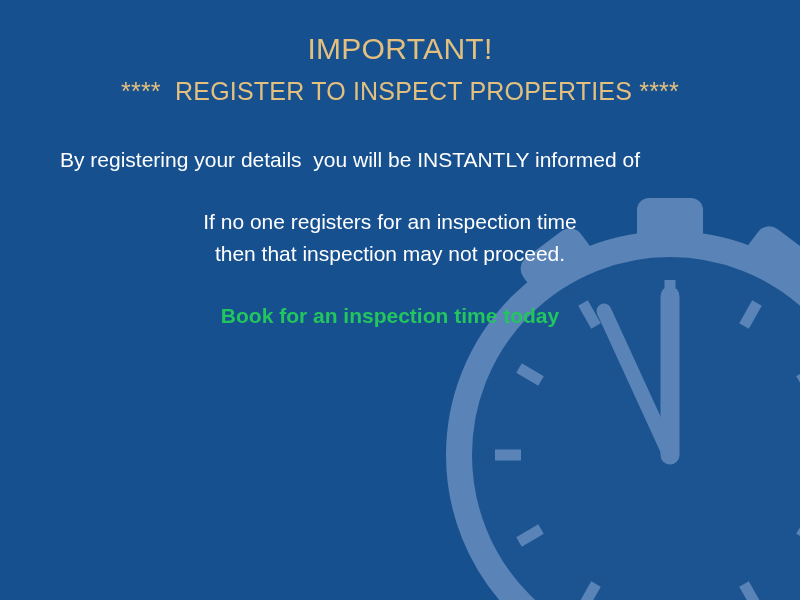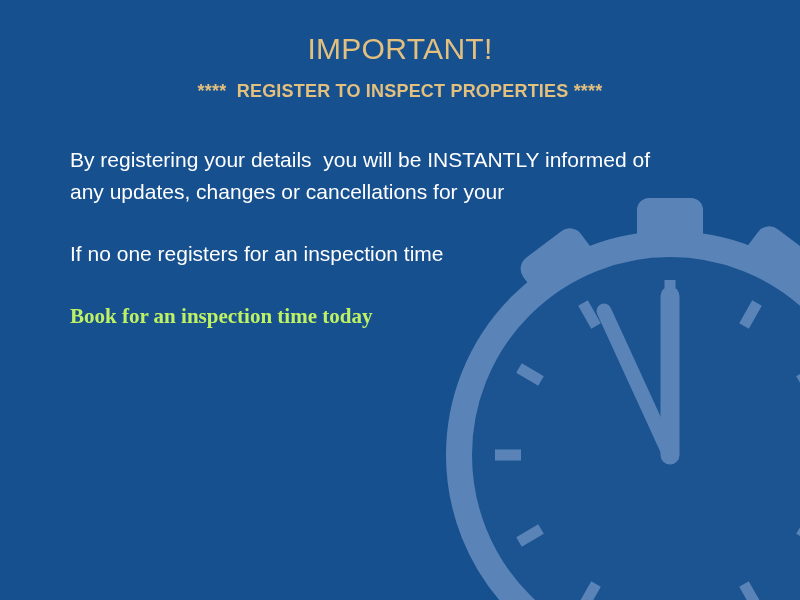--- a/index.html
+++ b/index.html
@@ -40,52 +40,52 @@
     color: #e3c07e;
     font-size: 30px;
     font-weight: 400;
     letter-spacing: 0.3px;
     line-height: 38px;
     white-space: pre;
   }
   #title-register {
     margin-top: 6px;
     color: #e3c07e;
-    font-size: 18px;
-    font-weight: 700;
+    font-size: 25px;
+    font-weight: 400;
     letter-spacing: 0.2px;
     line-height: 34px;
     white-space: pre;
   }
 
   
   #body-copy {
     position: absolute;
-    left: 70px;
+    left: 60px;
     top: 144px;
     width: 660px;
     z-index: 3;
   }
   .para {
     margin: 0;
   }
   .para + .para {
     margin-top: 30px;
+    text-align: center;
   }
   .line {
     color: #ffffff;
     font-size: 21px;
     font-weight: 400;
     line-height: 32px;
     white-space: pre;
   }
   .line.gold {
-    color: #bef264;
+    color: #22c55e;
     font-weight: 700;
-    font-family: Liberation Serif, serif;
   }
 </style>
 </head>
 <body>
 
 <div id="slide">
 
   <svg id="clock-watermark" viewBox="0 0 800 600">
     <defs>
       <clipPath id="slide-clip">
@@ -128,25 +128,25 @@
 
   <div id="heading-block">
     <div id="title-important">IMPORTANT!</div>
     <div id="title-register">****  REGISTER TO INSPECT PROPERTIES ****</div>
   </div>
 
   <div id="body-copy">
 
     <div class="para">
       <div class="line">By registering your details  you will be INSTANTLY informed of</div>
-      <div class="line">any updates, changes or cancellations for your</div>
     </div>
 
     <div class="para">
       <div class="line">If no one registers for an inspection time</div>
+      <div class="line">then that inspection may not proceed.</div>
     </div>
 
     <div class="para">
       <div class="line gold">Book for an inspection time today</div>
     </div>
 
   </div>
 
 </div>
 

